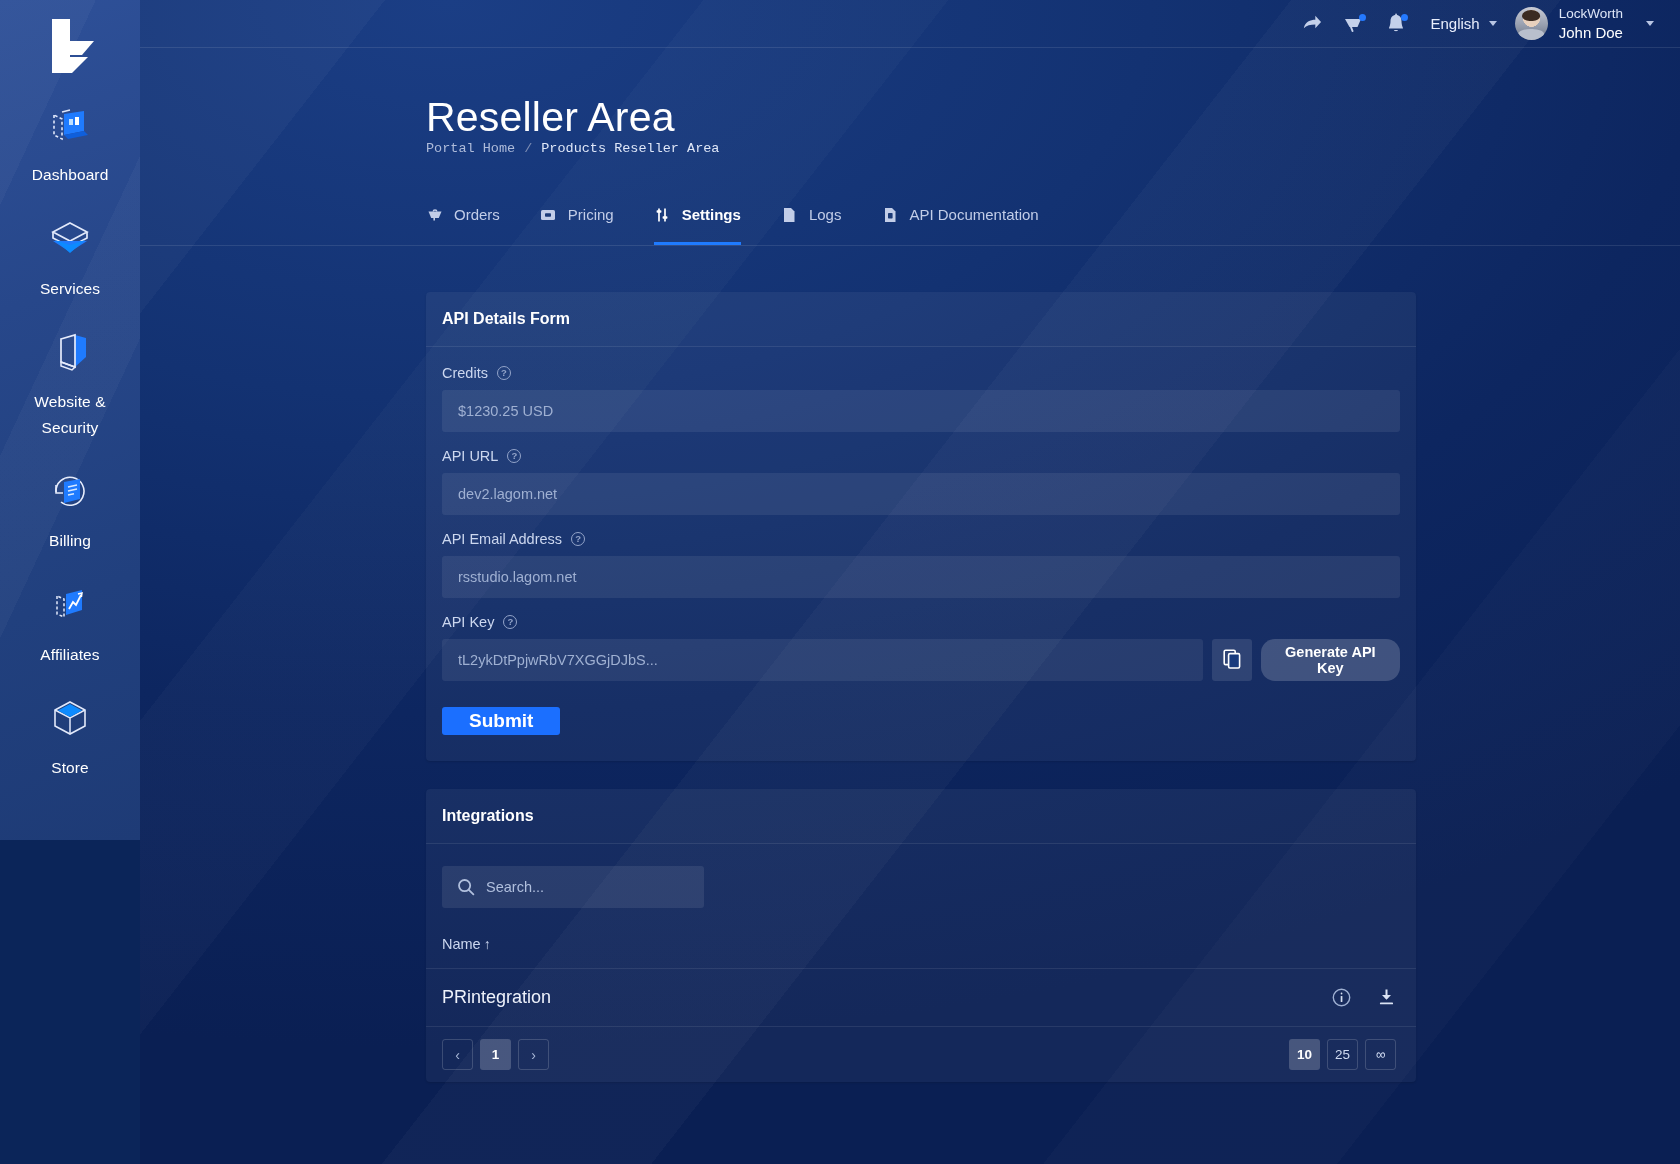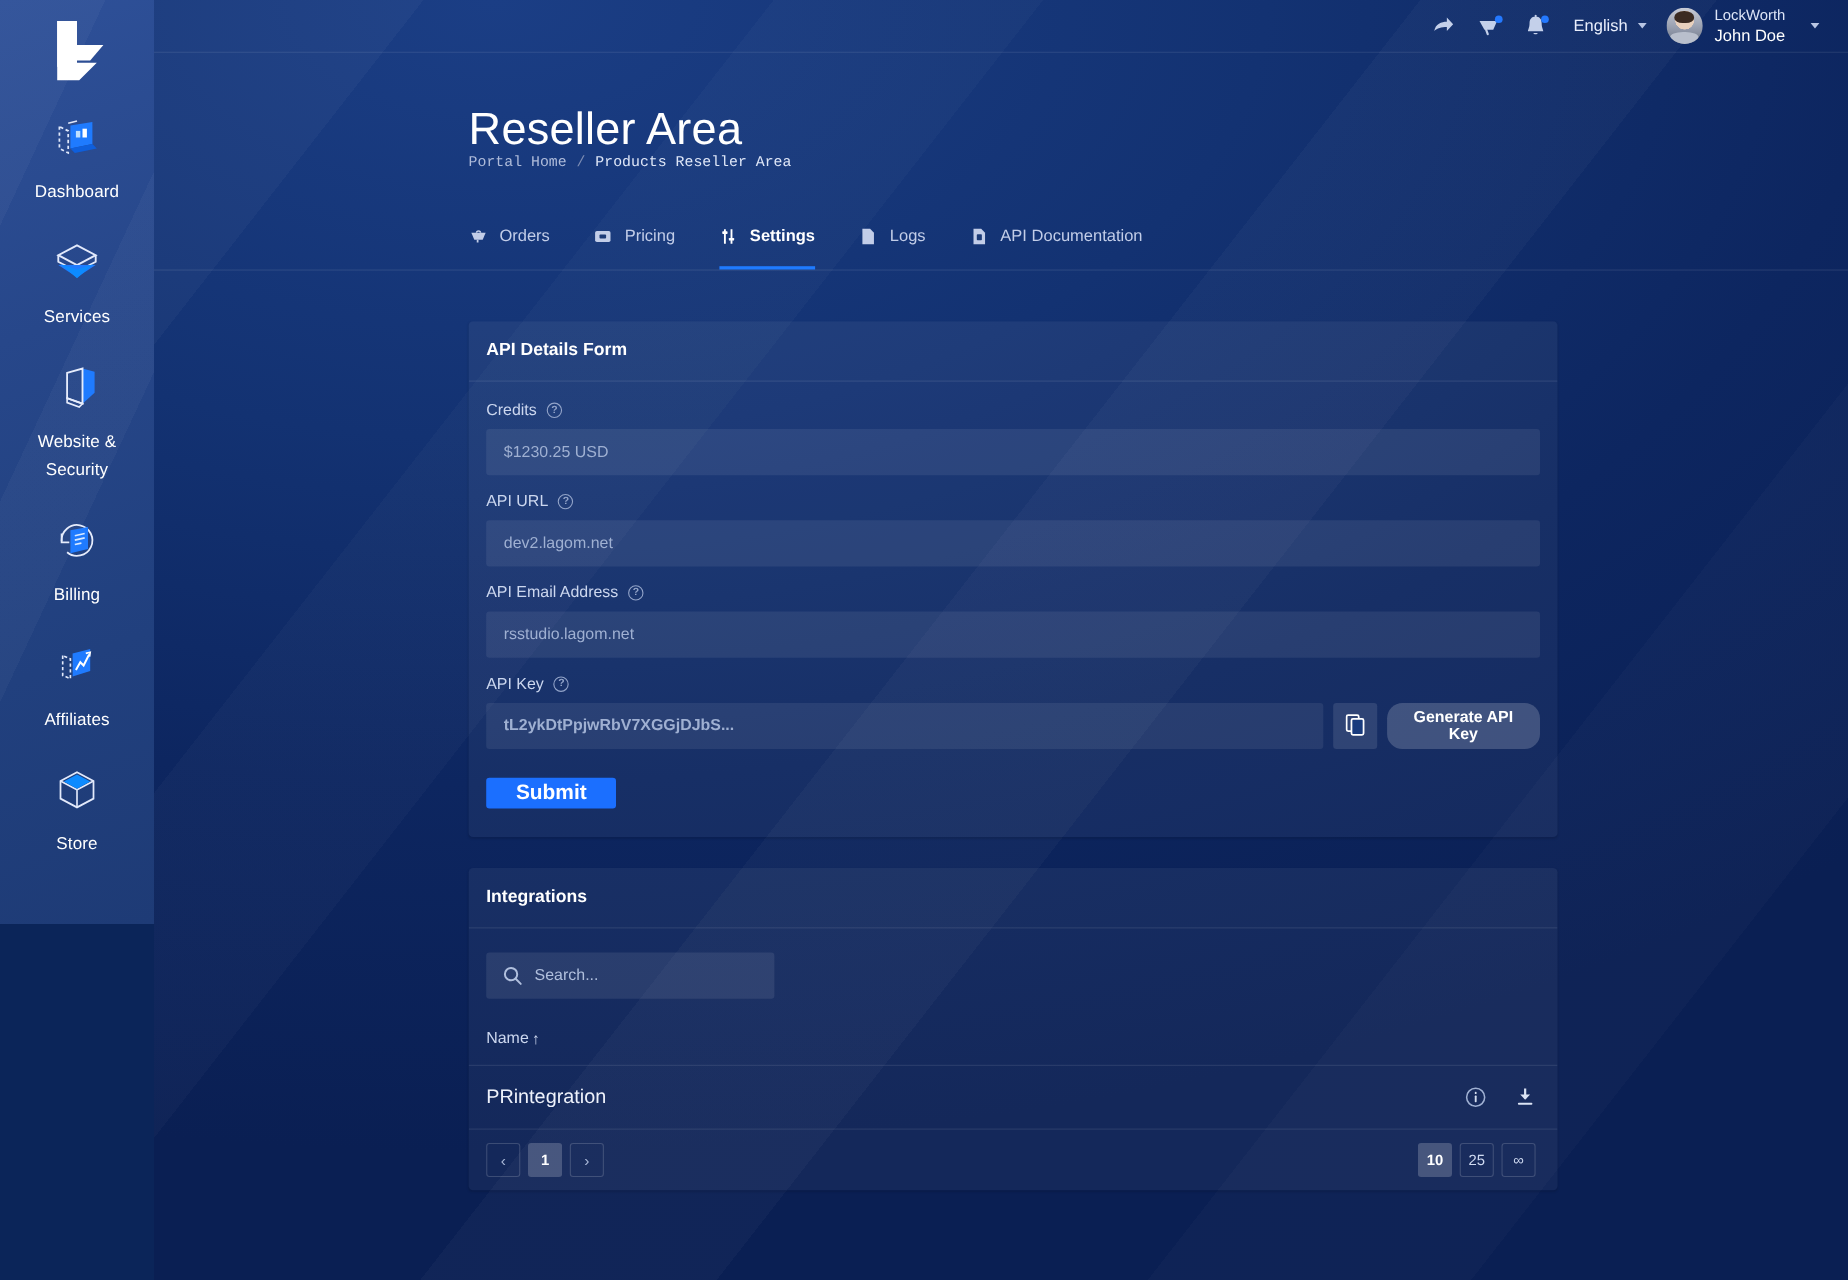--- a/index.html
+++ b/index.html
@@ -122,21 +122,21 @@
   .input {
     width:100%; height:42px; border-radius:3px;
     background: rgba(255,255,255,0.075);
     border: none; outline:none;
     color:#9fb0d2; font-size:14.5px;
     padding: 0 16px; font-family:inherit;
   }
   .input::placeholder { color:#9fb0d2; }
 
   .keyrow { display:flex; align-items:stretch; gap:9px; }
-  .keyrow .input { flex:1 1 auto;font-weight:bold; }
+  .keyrow .input { flex:1 1 auto; }
   .icon-btn {
     width:40px; flex:0 0 40px; border-radius:3px; cursor:pointer;
     background: rgba(255,255,255,0.11); border:none;
     display:flex; align-items:center; justify-content:center;
   }
   .btn-gen {
     border:none; cursor:pointer; border-radius:14px; padding: 0 22px;
     background: rgba(255,255,255,0.185); color:#ffffff; font-size:14.5px; font-weight:700;
     font-family:inherit;
   }

